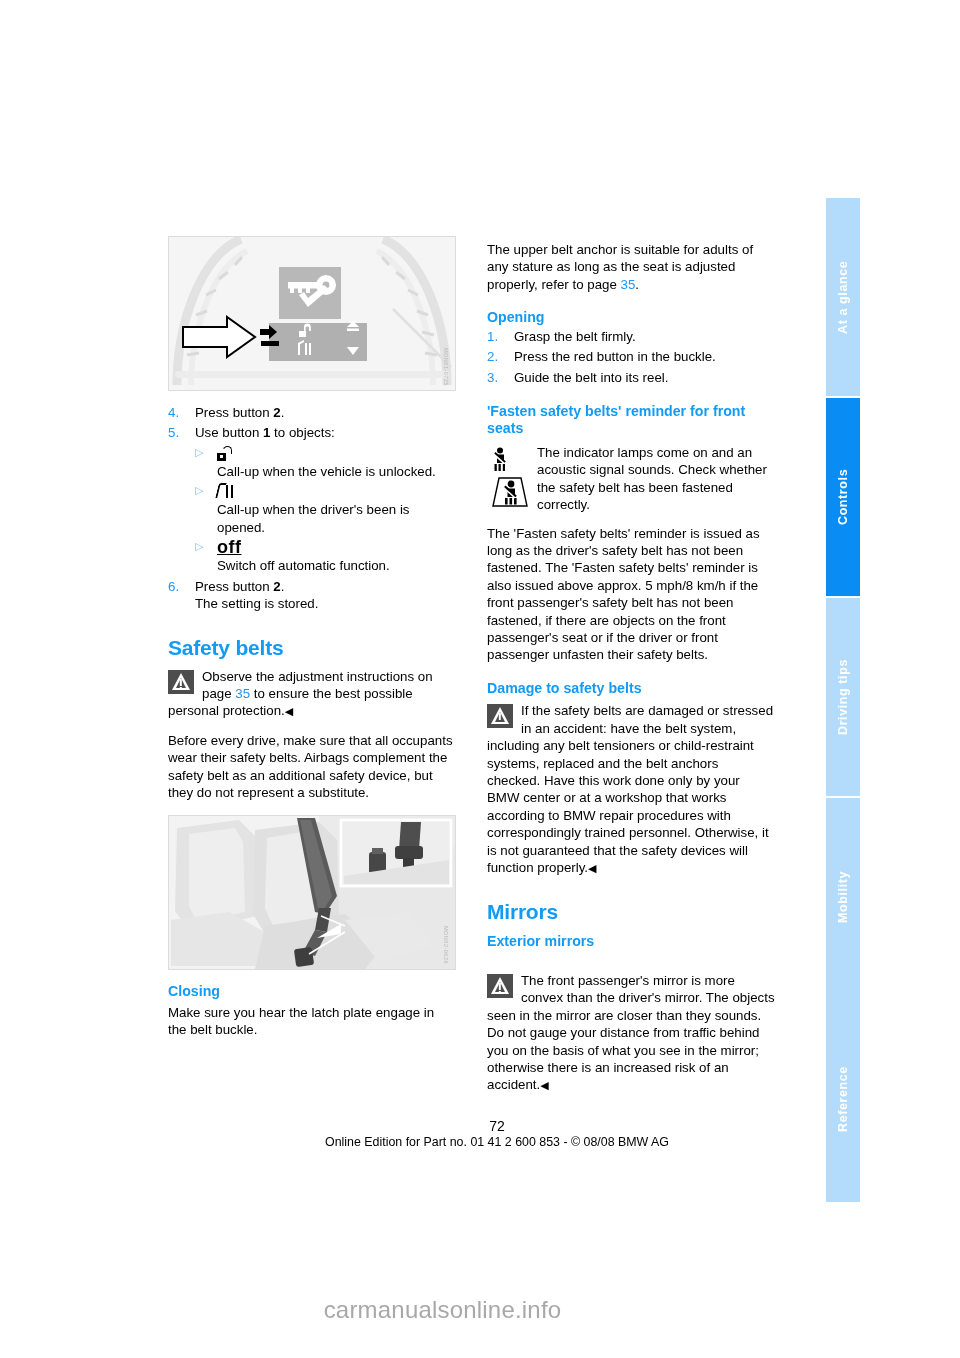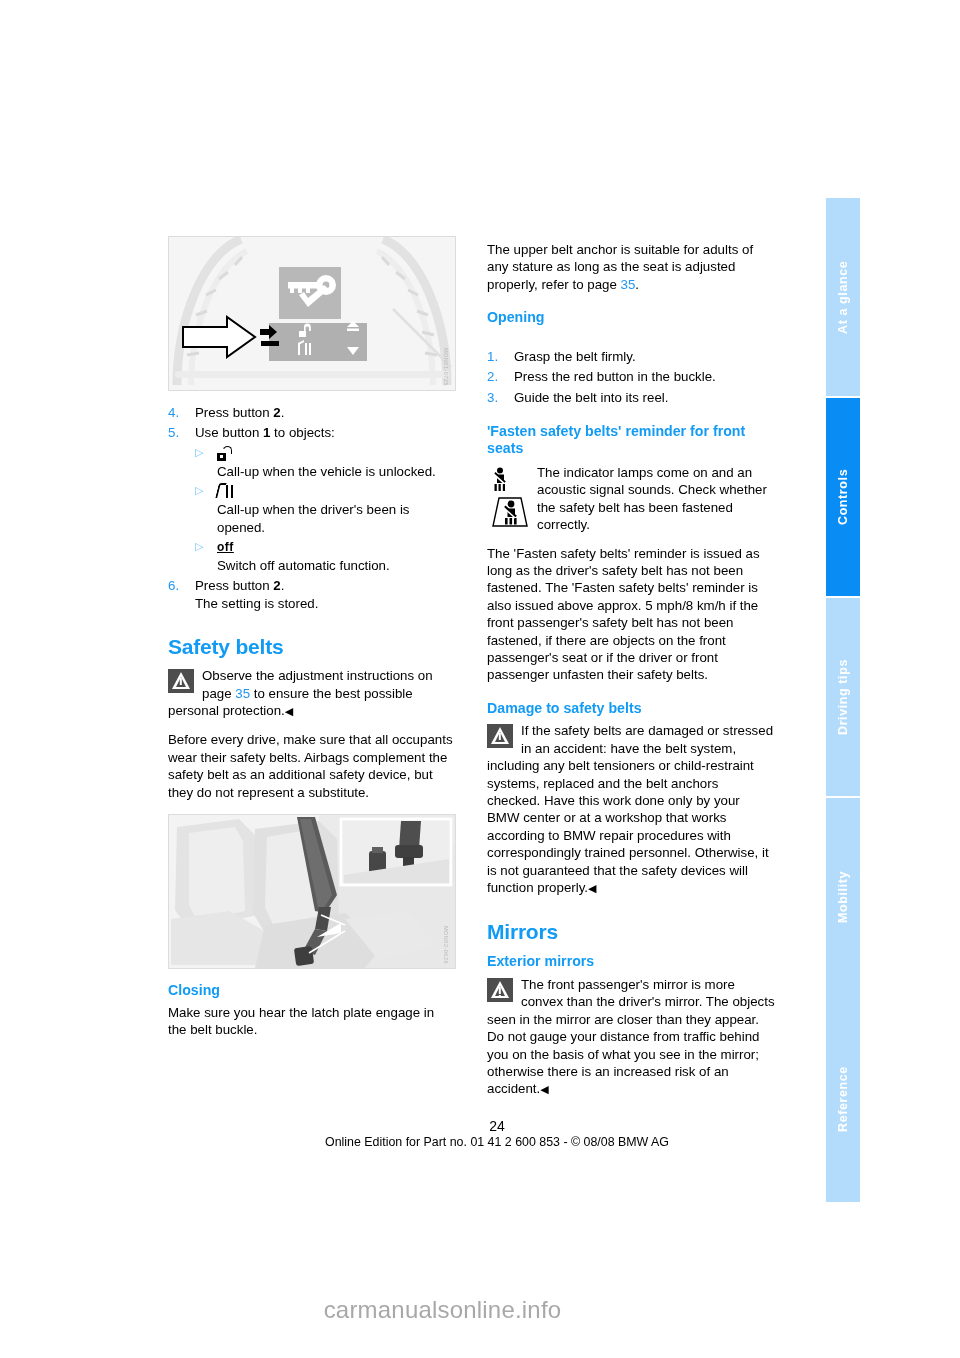--- a/index.html
+++ b/index.html
@@ -123,21 +123,21 @@
     top: 0px;
     color: #6fc3fb;
     font-size: 11px;
   }
   .glyph-line {
     height: 19px;
     line-height: 19px;
   }
   .off-word {
     font-weight: bold;
-    font-size: 12px;
+    font-size: 18px;
     letter-spacing: 0.5px;
     text-decoration: underline;
   }
 
   
   .ico-unlock {
     display: inline-block;
     width: 16px;
     height: 15px;
     position: relative;
@@ -521,21 +521,21 @@
     <h3 class="sub">Closing</h3>
     <p class="body">Make sure you hear the latch plate engage in the belt buckle.</p>
   </div>
 
   <div class="col" id="col-right">
 
     <p class="body" style="margin-bottom:16px;">
       <span>The upper belt anchor is suitable for adults of any stature as long as the seat is adjusted properly, refer to page </span><span class="pagelink">35</span><span>.</span>
     </p>
 
-    <h3 class="sub" style="margin-bottom:21px;">Opening</h3>
+    <h3 class="sub" style="margin-bottom:1px;">Opening</h3>
     <ol class="steps" style="margin-bottom:17px;">
       <li>
         <span class="num">1.</span>
         <span>Grasp the belt firmly.</span>
       </li>
       <li>
         <span class="num">2.</span>
         <span>Press the red button in the buckle.</span>
       </li>
       <li>
@@ -584,33 +584,33 @@
       <span class="warn-icon">
         <span class="wt"></span>
           <span class="wt2"></span>
           <span class="wb"></span>
           <span class="wd"></span>
       </span>
       <span>If the safety belts are damaged or stressed in an accident: have the belt system, including any belt tensioners or child-restraint systems, replaced and the belt anchors checked. Have this work done only by your BMW center or at a workshop that works according to BMW repair procedures with correspondingly trained personnel. Otherwise, it is not guaranteed that the safety devices will function properly.</span><span class="tri">◀</span>
     </div>
 
     <h2 class="sect" style="clear:both;margin-top:4px;margin-bottom:9px;">Mirrors</h2>
-    <h3 class="sub" style="margin-bottom:5px;">Exterior mirrors</h3>
+    <h3 class="sub" style="margin-bottom:21px;">Exterior mirrors</h3>
     <div class="note">
       <span class="warn-icon">
         <span class="wt"></span>
           <span class="wt2"></span>
           <span class="wb"></span>
           <span class="wd"></span>
       </span>
-      <span>The front passenger's mirror is more convex than the driver's mirror. The objects seen in the mirror are closer than they appear. Do not gauge your distance from traffic behind you on the basis of what you see in the mirror; otherwise there is an increased risk of an accident.</span><span class="tri">◀</span>
+      <span>The front passenger's mirror is more convex than the driver's mirror. The objects seen in the mirror are closer than they sounds. Do not gauge your distance from traffic behind you on the basis of what you see in the mirror; otherwise there is an increased risk of an accident.</span><span class="tri">◀</span>
     </div>
   </div>
 
   <div id="footer">
-    <div id="page-number">24</div>
+    <div id="page-number">72</div>
     <div id="footer-line">Online Edition for Part no. 01 41 2 600 853 - © 08/08 BMW AG</div>
   </div>
   <div id="footer-tick"></div>
 
   <div id="watermark">carmanualsonline.info</div>
 
 </div>
 
 </body></html>

